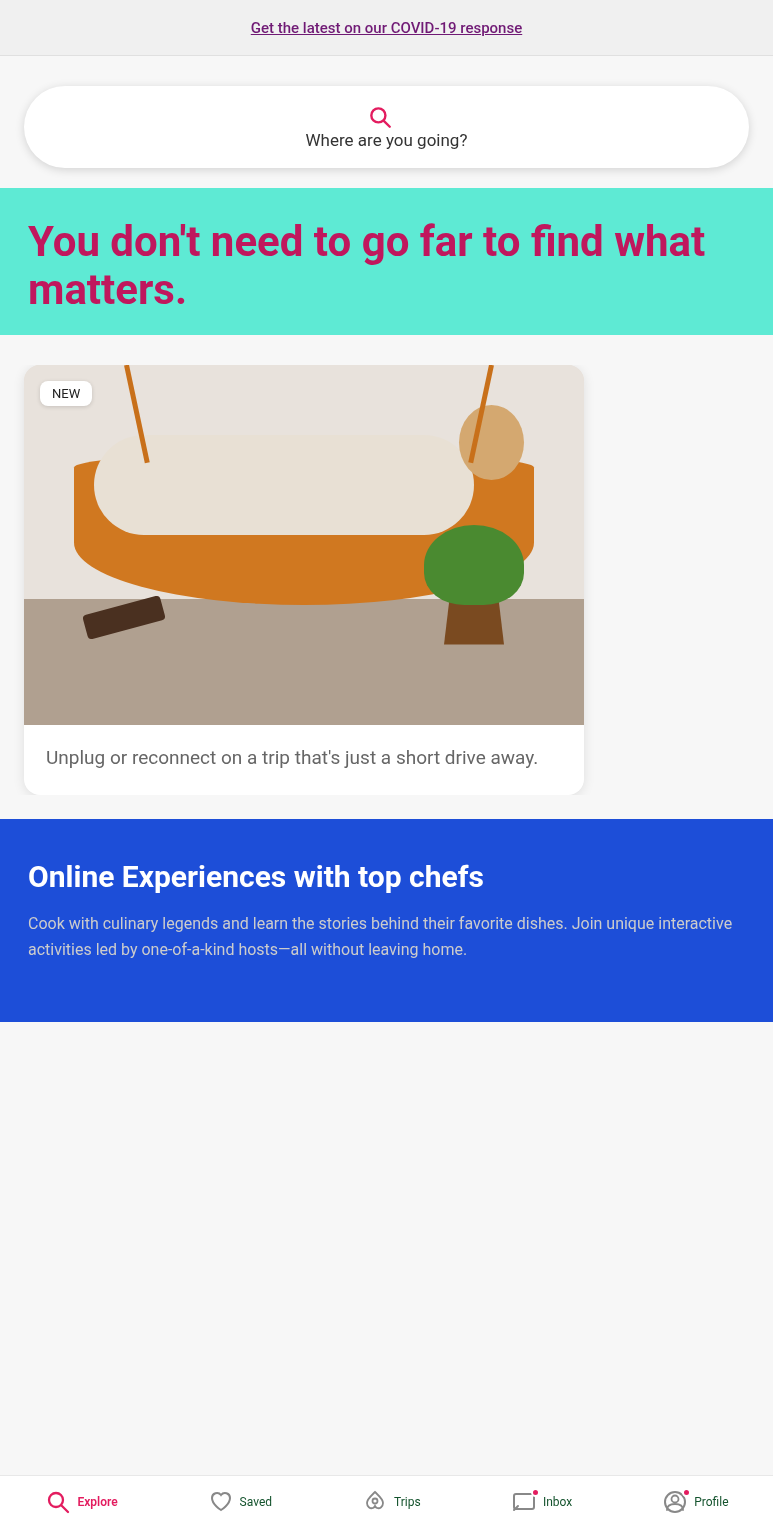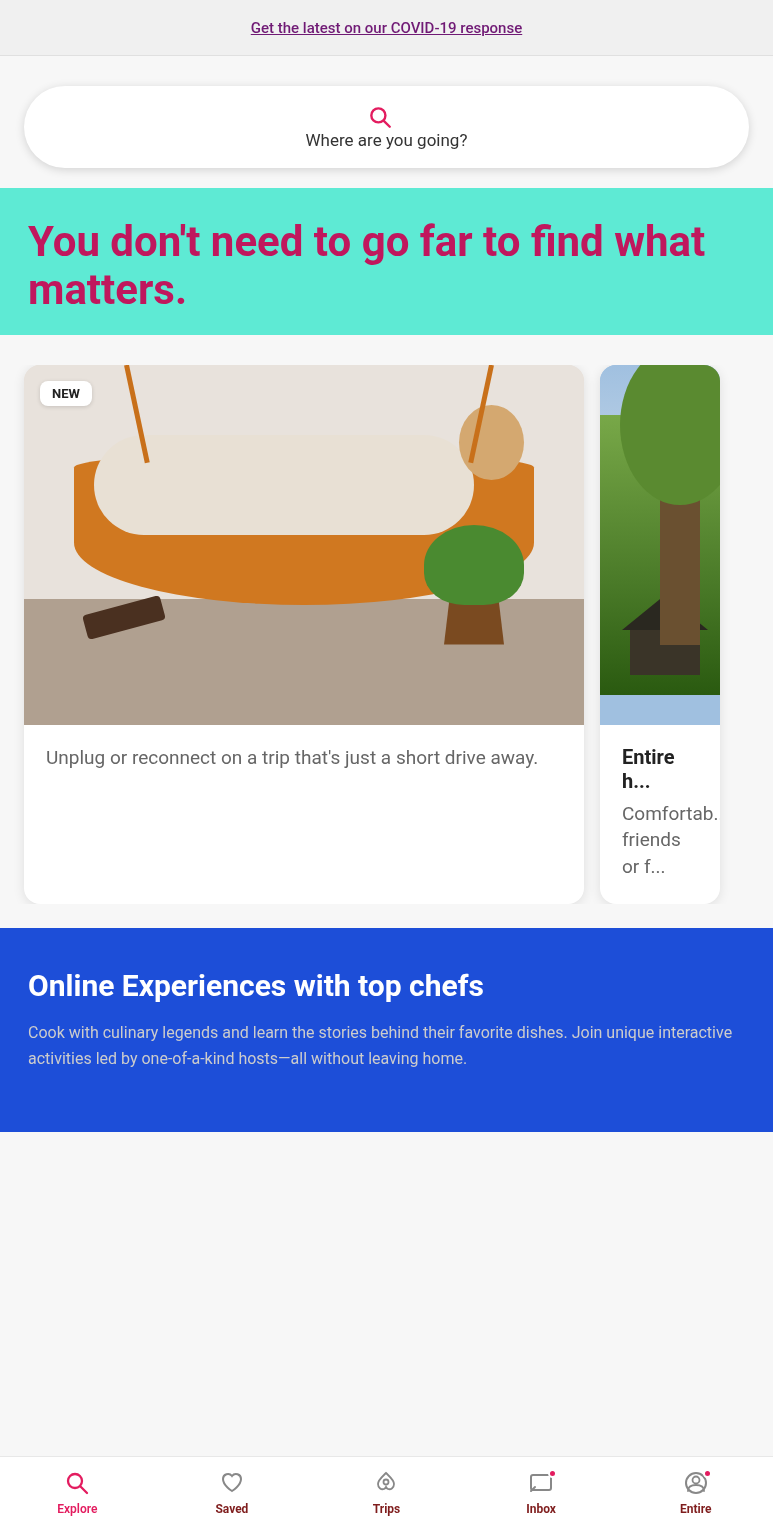--- a/index.html
+++ b/index.html
@@ -101,21 +101,21 @@
     }
 
     .new-badge {
       position: absolute;
       top: 16px;
       left: 16px;
       background: #fff;
       border-radius: 8px;
       padding: 5px 12px;
       font-size: 13px;
-      font-weight: 700;
+      font-weight: 400;
       color: #222;
       box-shadow: 0 1px 4px rgba(0,0,0,0.15);
     }
 
     .card-content {
       padding: 20px 22px 24px;
     }
     .card-title {
       font-size: 20px;
       font-weight: 700;
@@ -156,36 +156,36 @@
       border-top: 1px solid #e8e8e8;
       display: flex;
       flex-direction: row;
       align-items: center;
       justify-content: space-around;
       padding: 12px 0 20px;
       z-index: 100;
     }
     .nav-item {
       display: flex;
-      flex-direction: column;
+      flex-direction: row;
       align-items: center;
       gap: 5px;
       cursor: pointer;
       min-width: 60px;
       position: relative;
     }
     .nav-icon {
       width: 28px;
       height: 28px;
       position: relative;
     }
     .nav-label {
       font-size: 12px;
-      color: #7f1d1d;
-      font-weight: 700;
+      color: #14532d;
+      font-weight: 400;
     }
     .nav-label.active {
       color: #e31c5f;
       font-weight: 600;
     }
     .nav-dot {
       position: absolute;
       top: 0;
       right: -2px;
       width: 9px;
@@ -347,33 +347,20 @@
         <div style="position:absolute;bottom:120px;right:60px;width:100px;height:80px;background:#4a8a30;border-radius:50% 50% 40% 40%;"></div>
         <div class="ham-strap-l" style="position:absolute;top:0;left:100px;width:5px;height:100px;background:#c8701a;transform:rotate(-12deg);transform-origin:top;"></div>
         <div class="ham-strap-r" style="position:absolute;top:0;right:90px;width:5px;height:100px;background:#c8701a;transform:rotate(12deg);transform-origin:top;"></div>
         <div class="new-badge">NEW</div>
       </div>
       <div class="card-content">
         <div class="card-desc">Unplug or reconnect on a trip that's just a short drive away.</div>
       </div>
     </div>
 
-    <div class="card-partial">
-      <div class="card-visual scene-forest">
-        <div class="sky"></div>
-        <div class="trees"></div>
-        <div class="cabin"></div>
-        <div class="cabin-roof"></div>
-        <div class="tree1"></div>
-      </div>
-      <div class="card-content">
-        <div class="card-title">Entire h...</div>
-        <div class="card-desc">Comfortab... friends or f...</div>
-      </div>
-    </div>
 
   </div>
 </div>
 
 <div class="dark-section">
   <h2 class="dark-title">Online Experiences with top chefs</h2>
   <p class="dark-desc">Cook with culinary legends and learn the stories behind their favorite dishes. Join unique interactive activities led by one-of-a-kind hosts—all without leaving home.</p>
 </div>
 
 <div class="spacer-bottom"></div>
@@ -422,16 +409,16 @@
 
   <div class="nav-item">
     <div class="nav-icon" style="position:relative;">
       <svg class="nav-svg" viewBox="0 0 28 28" fill="none">
         <circle cx="14" cy="14" r="10" stroke="#888" stroke-width="2"></circle>
         <circle cx="14" cy="11" r="3.5" stroke="#888" stroke-width="1.8"></circle>
         <path d="M6 22 C6 18 9.5 16 14 16 C18.5 16 22 18 22 22" stroke="#888" stroke-width="1.8" stroke-linecap="round"></path>
       </svg>
       <div class="nav-dot"></div>
     </div>
-    <span class="nav-label">Entire</span>
+    <span class="nav-label">Profile</span>
   </div>
 
 </nav>
 
 </body></html>

